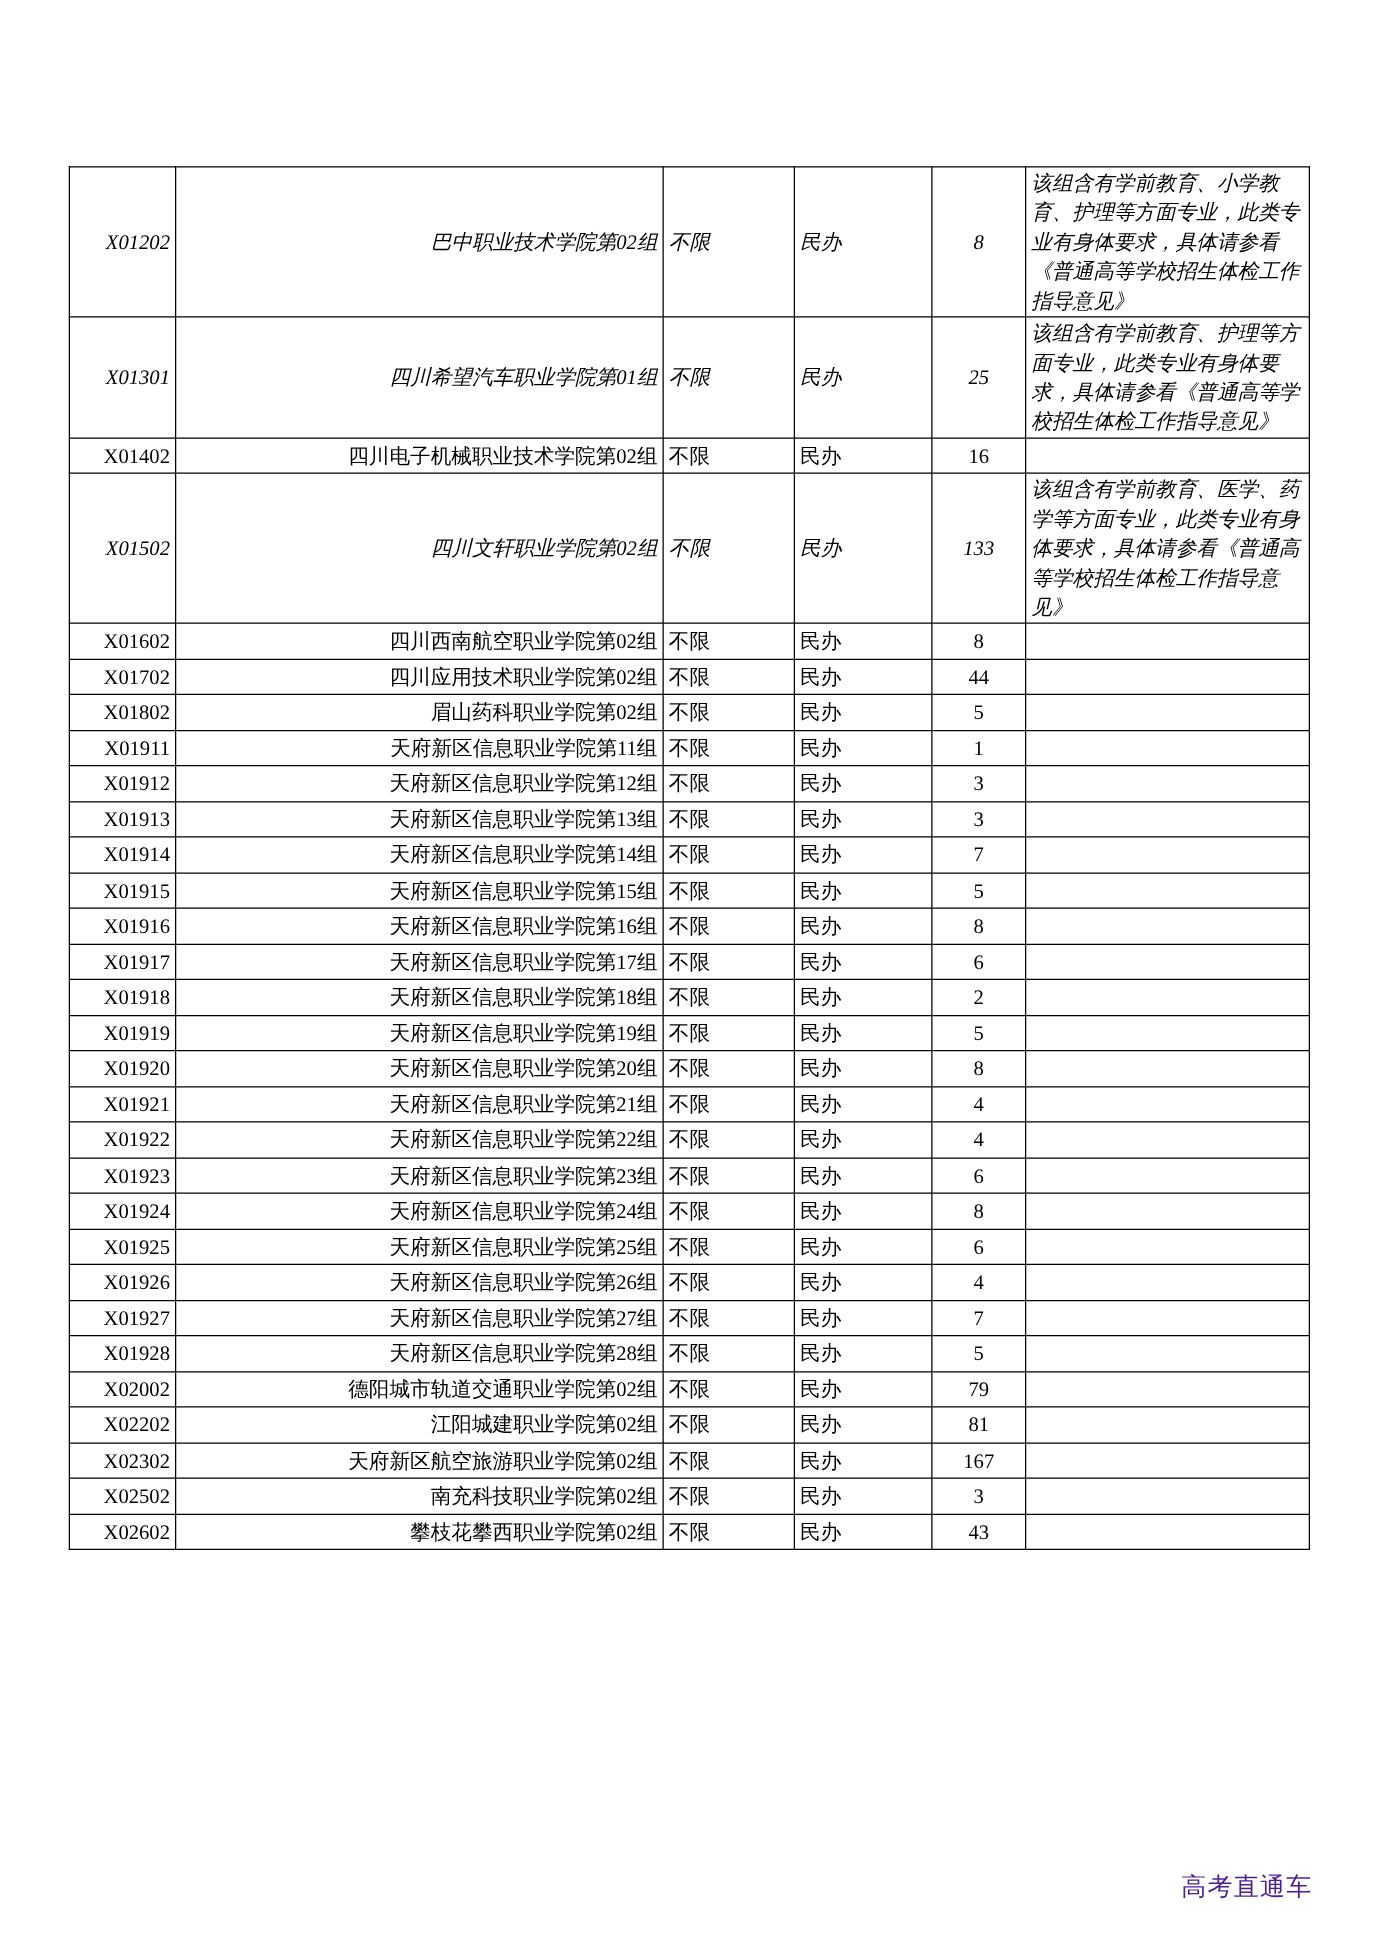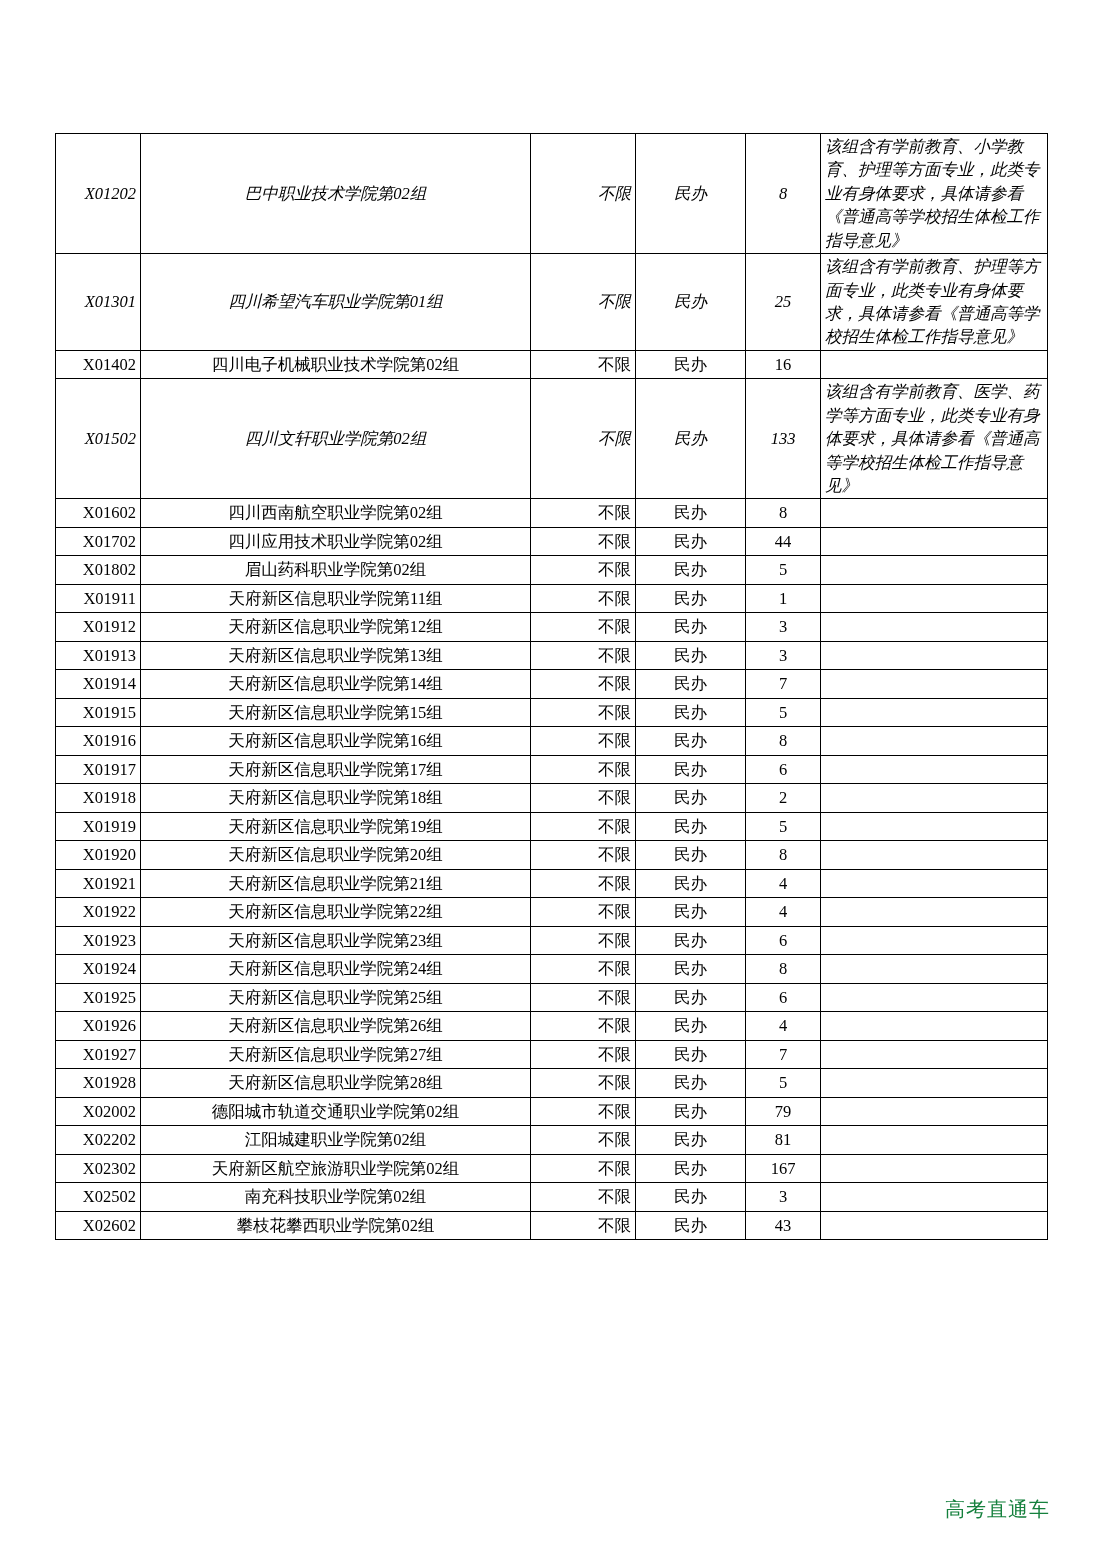--- a/index.html
+++ b/index.html
@@ -39,40 +39,40 @@
     font-family: "Liberation Serif", "DejaVu Serif", serif;
   }
   col.c-code  { width: 85px; }
   col.c-name  { width: 390px; }
   col.c-sub   { width: 105px; }
   col.c-type  { width: 110px; }
   col.c-num   { width: 75px; }
   col.c-note  { width: 227px; }
 
   td.code { text-align: right; }
-  td.name { text-align: center; padding-left: 8px; }
-  td.sub  { text-align: right; }
-  td.type { text-align: center; }
+  td.name { text-align: right; padding-left: 8px; }
+  td.sub  { text-align: left; }
+  td.type { }
   td.num  { text-align: center; }
   td.note {
     text-align: left;
     font-size: 16px;
     line-height: 1.62;
     padding: 8px 7px 8px 8px;
     vertical-align: middle;
   }
   tr.tall td { height: 62px; font-style: italic; }
   tr.compact td { height: 25.5px; }
 
   .watermark {
     position: absolute;
     right: 52px;
     bottom: 36px;
     font-size: 20px;
-    color: #15803d;
+    color: #4c1d95;
     font-family: "Liberation Sans", sans-serif;
     letter-spacing: 1px;
     white-space: nowrap;
   }
 </style>
 </head>
 <body>
 
 <div class="page">
 

